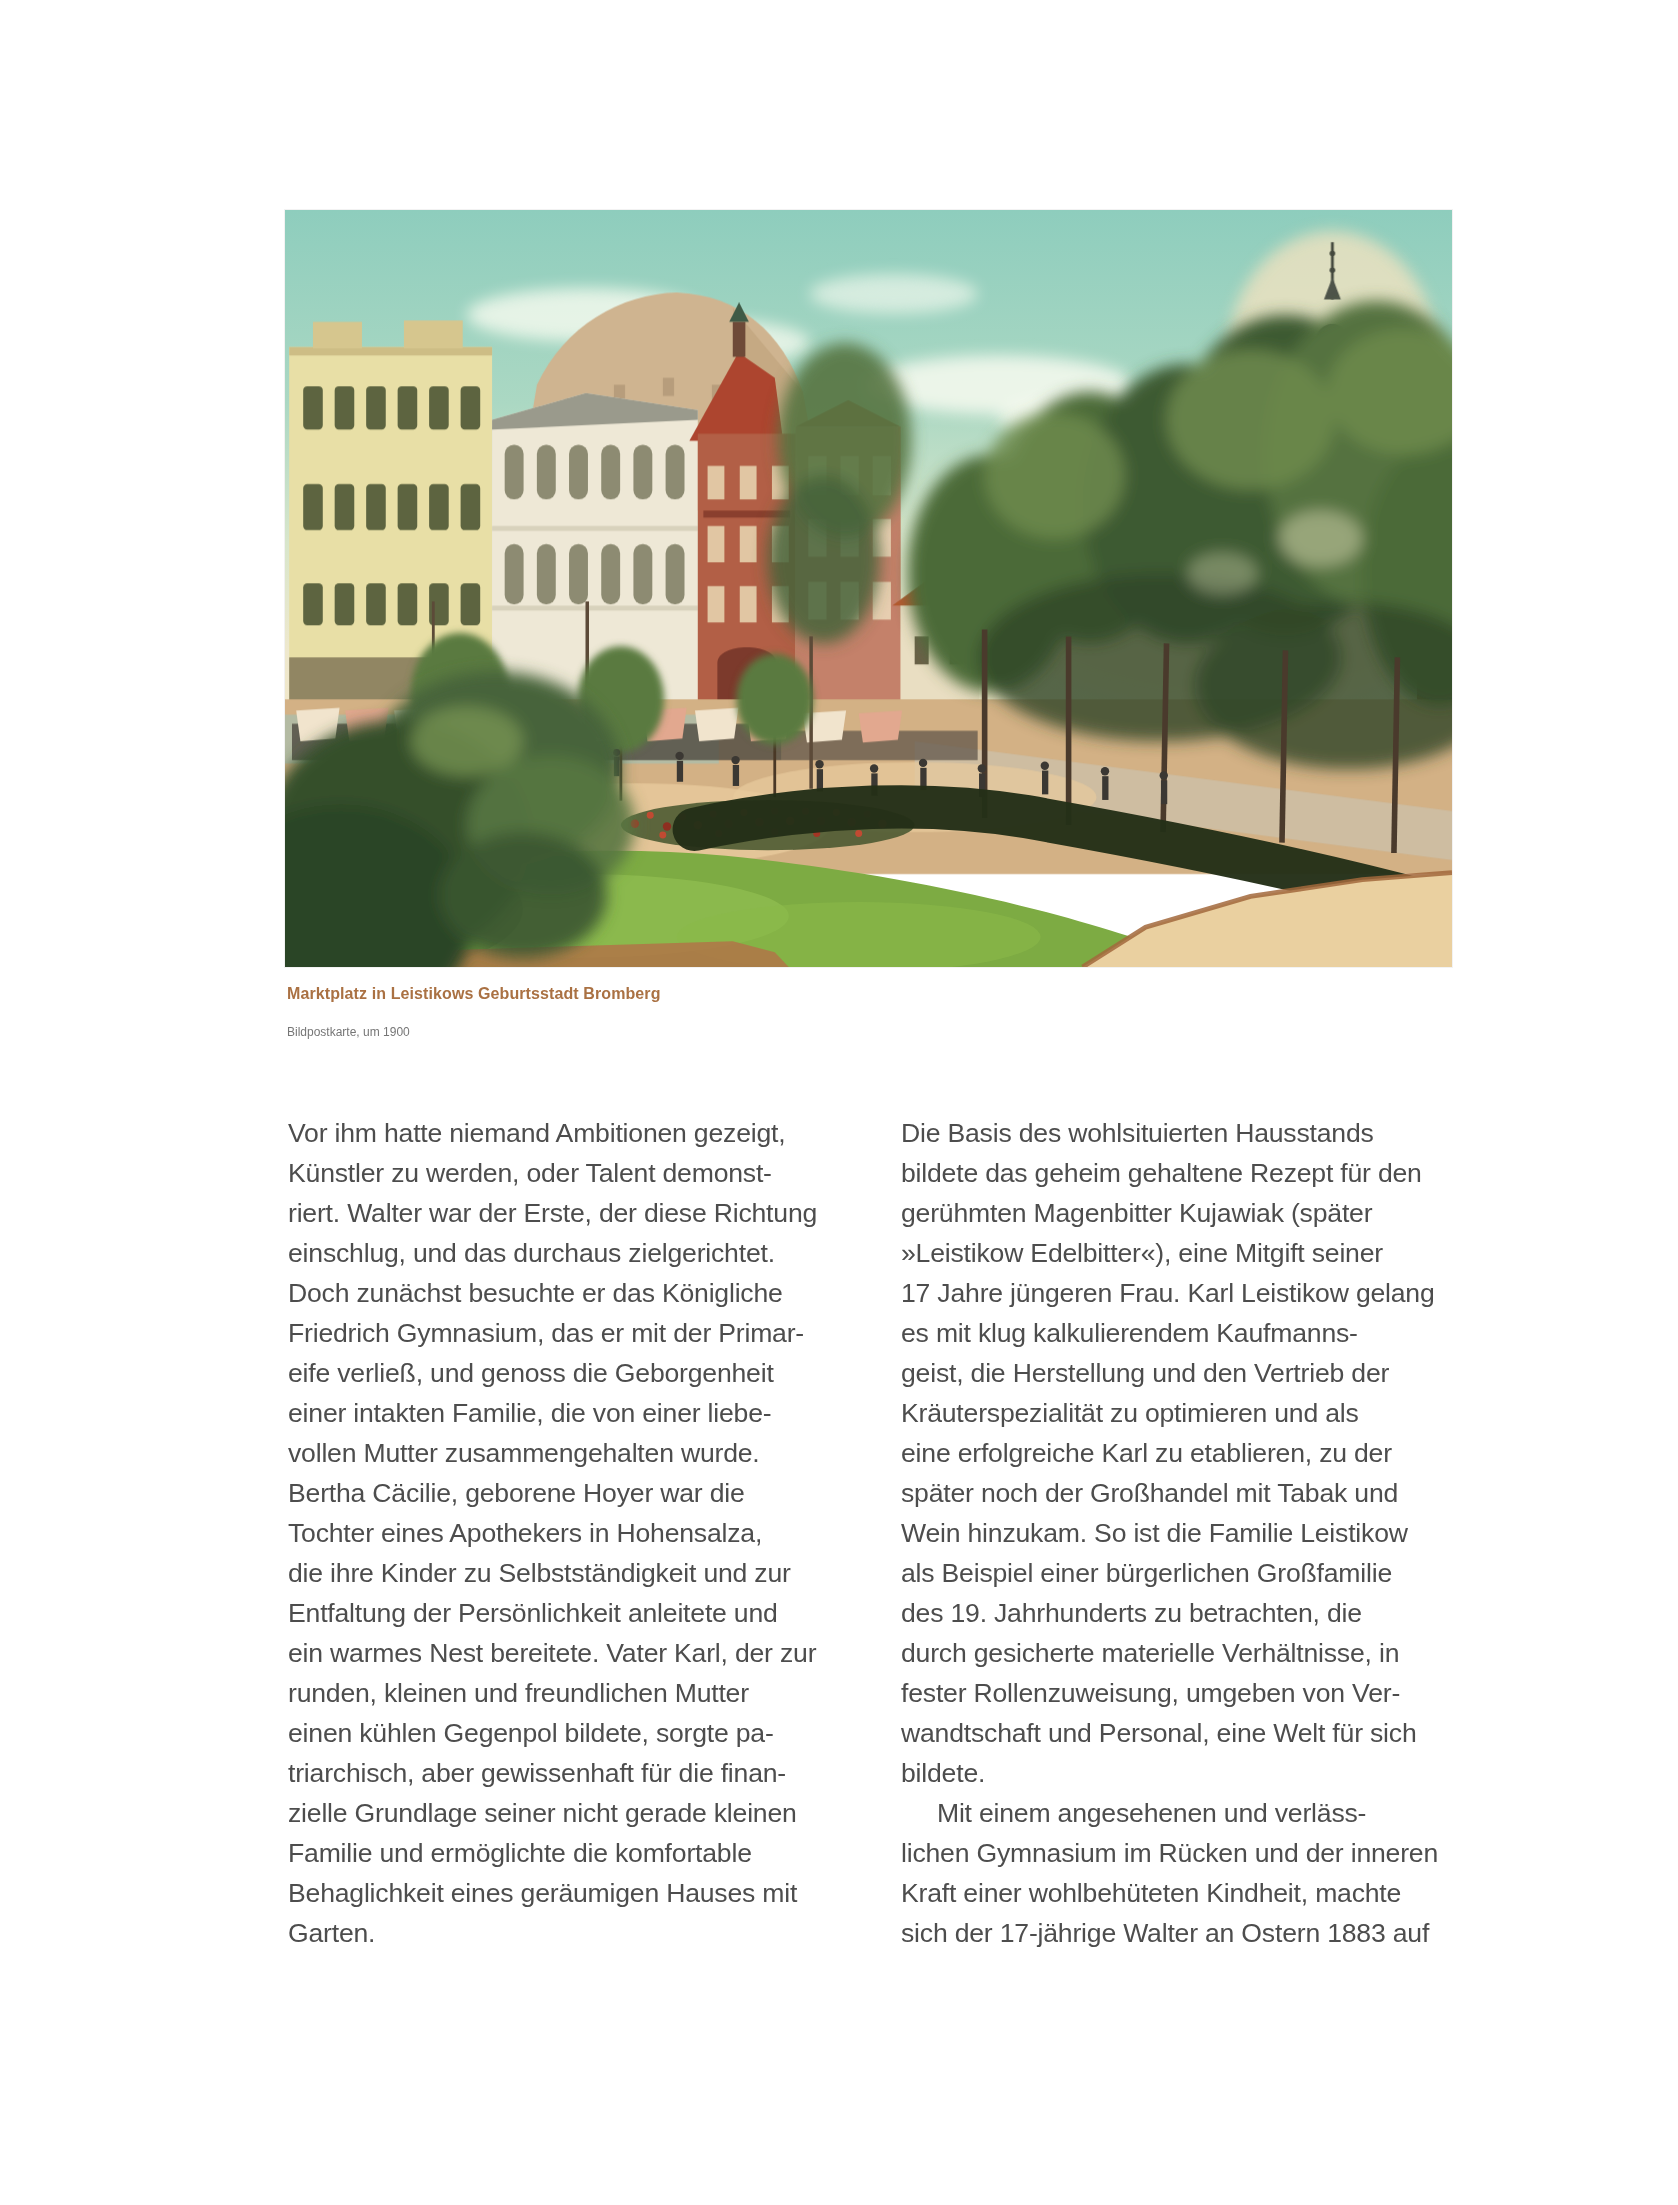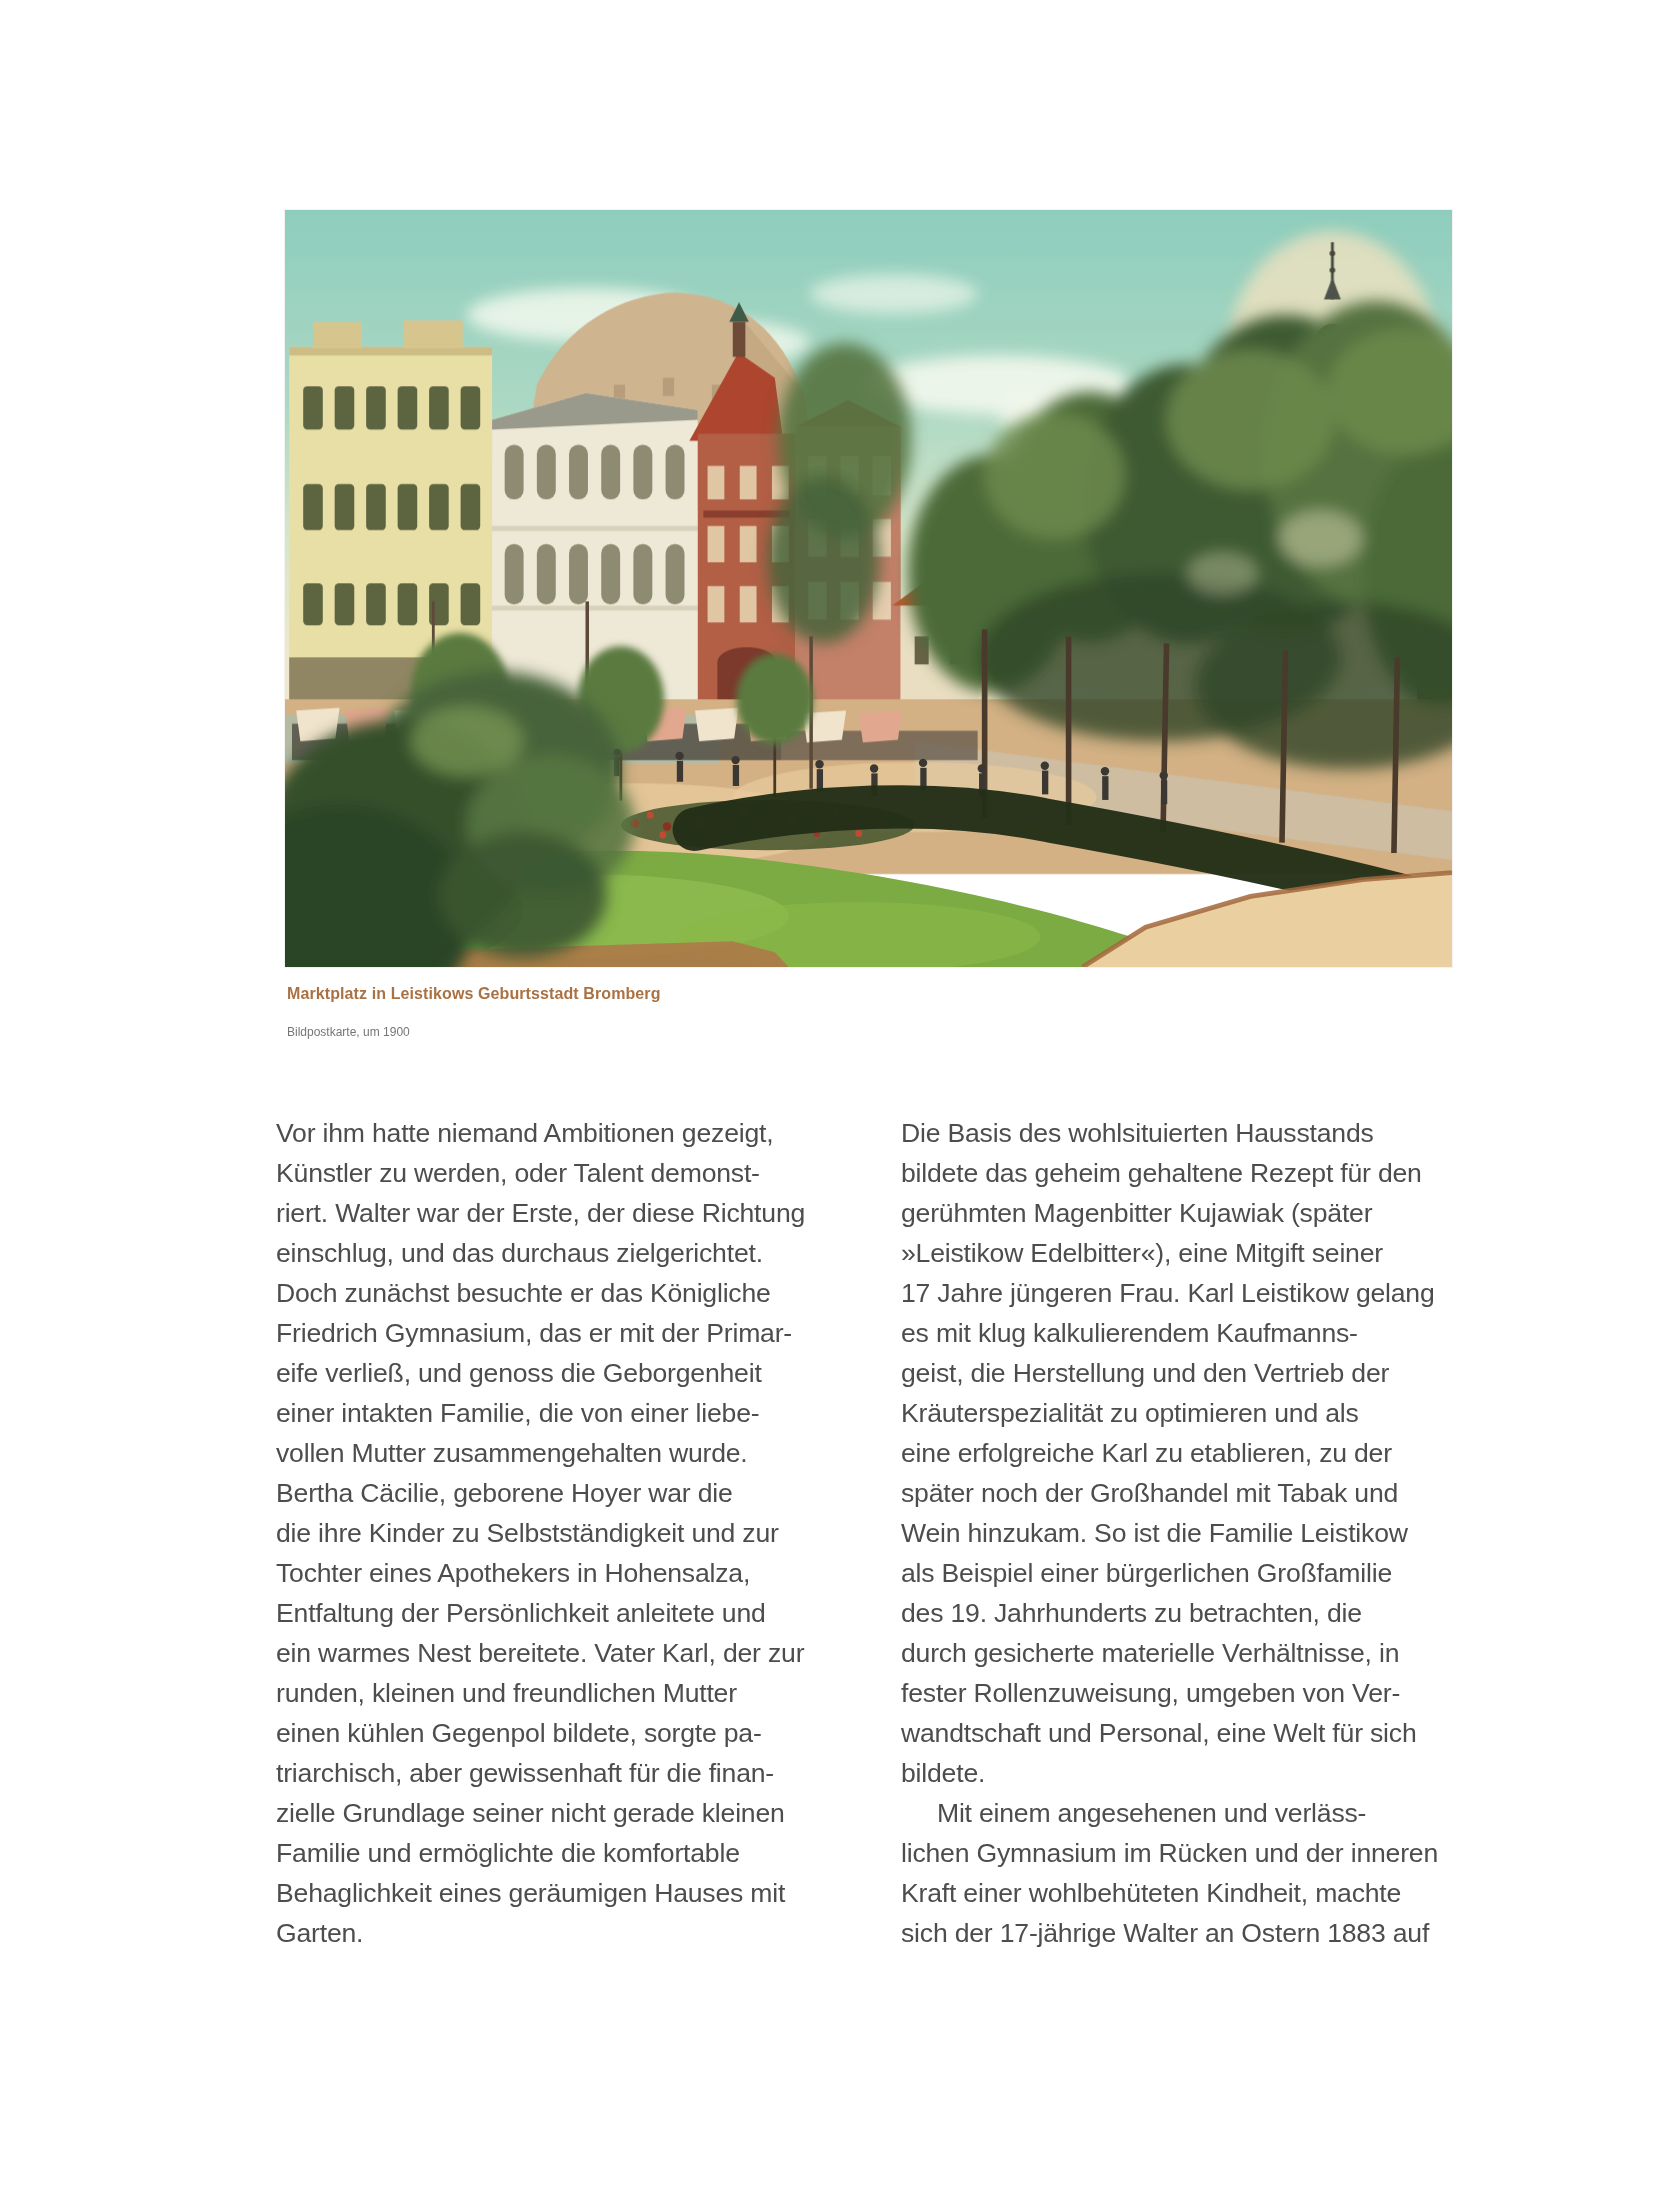--- a/index.html
+++ b/index.html
@@ -22,21 +22,21 @@
   }
   .subcaption{
     position:absolute;left:287px;top:1025px;
     font-size:12px;color:var(--subcaption,#777777);
   }
   .col{
     position:absolute;top:1113px;
     font-size:26.6px;line-height:40px;letter-spacing:-0.2px;
     color:var(--body,#4d4d4d);
   }
-  .col-left{left:276px;width:553px;}
+  .col-left{left:288px;width:553px;}
   .col-right{left:901px;width:560px;}
   .tline{white-space:pre;}
   .footer{
     position:absolute;top:2098px;right:231px;
     display:flex;align-items:center;gap:26.6px;
   }
   .footer-label{
     font-size:18px;letter-spacing:2.1px;
     color:var(--footer_label,#8a8a8a);
   }
@@ -332,22 +332,22 @@
       <div class="tline">Vor ihm hatte niemand Ambitionen gezeigt,</div>
       <div class="tline">Künstler zu werden, oder Talent demonst-</div>
       <div class="tline">riert. Walter war der Erste, der diese Richtung</div>
       <div class="tline">einschlug, und das durchaus zielgerichtet.</div>
       <div class="tline">Doch zunächst besuchte er das Königliche</div>
       <div class="tline">Friedrich Gymnasium, das er mit der Primar-</div>
       <div class="tline">eife verließ, und genoss die Geborgenheit</div>
       <div class="tline">einer intakten Familie, die von einer liebe-</div>
       <div class="tline">vollen Mutter zusammengehalten wurde.</div>
       <div class="tline">Bertha Cäcilie, geborene Hoyer war die</div>
+      <div class="tline">Tochter eines Apothekers in Hohensalza,</div>
       <div class="tline">die ihre Kinder zu Selbstständigkeit und zur</div>
-      <div class="tline">Tochter eines Apothekers in Hohensalza,</div>
       <div class="tline">Entfaltung der Persönlichkeit anleitete und</div>
       <div class="tline">ein warmes Nest bereitete. Vater Karl, der zur</div>
       <div class="tline">runden, kleinen und freundlichen Mutter</div>
       <div class="tline">einen kühlen Gegenpol bildete, sorgte pa-</div>
       <div class="tline">triarchisch, aber gewissenhaft für die finan-</div>
       <div class="tline">zielle Grundlage seiner nicht gerade kleinen</div>
       <div class="tline">Familie und ermöglichte die komfortable</div>
       <div class="tline">Behaglichkeit eines geräumigen Hauses mit</div>
       <div class="tline">Garten.</div>
     </div>

